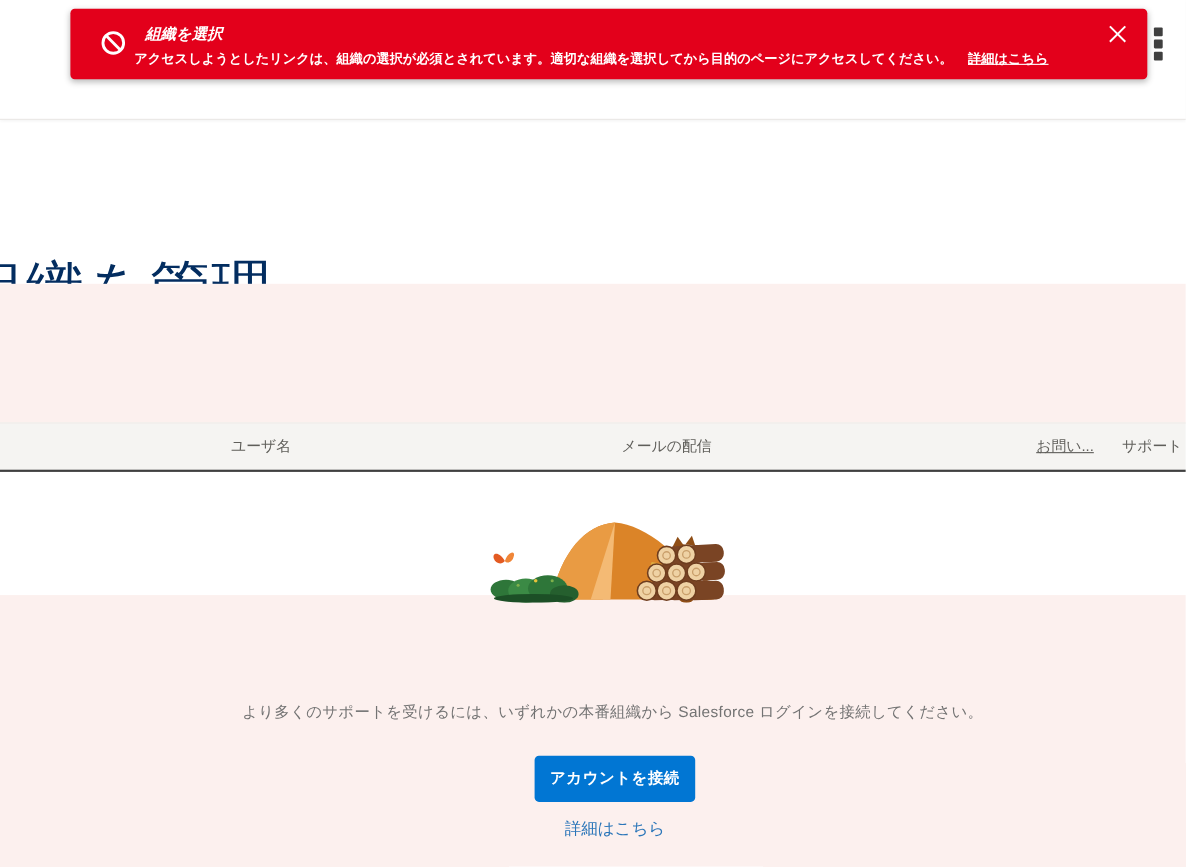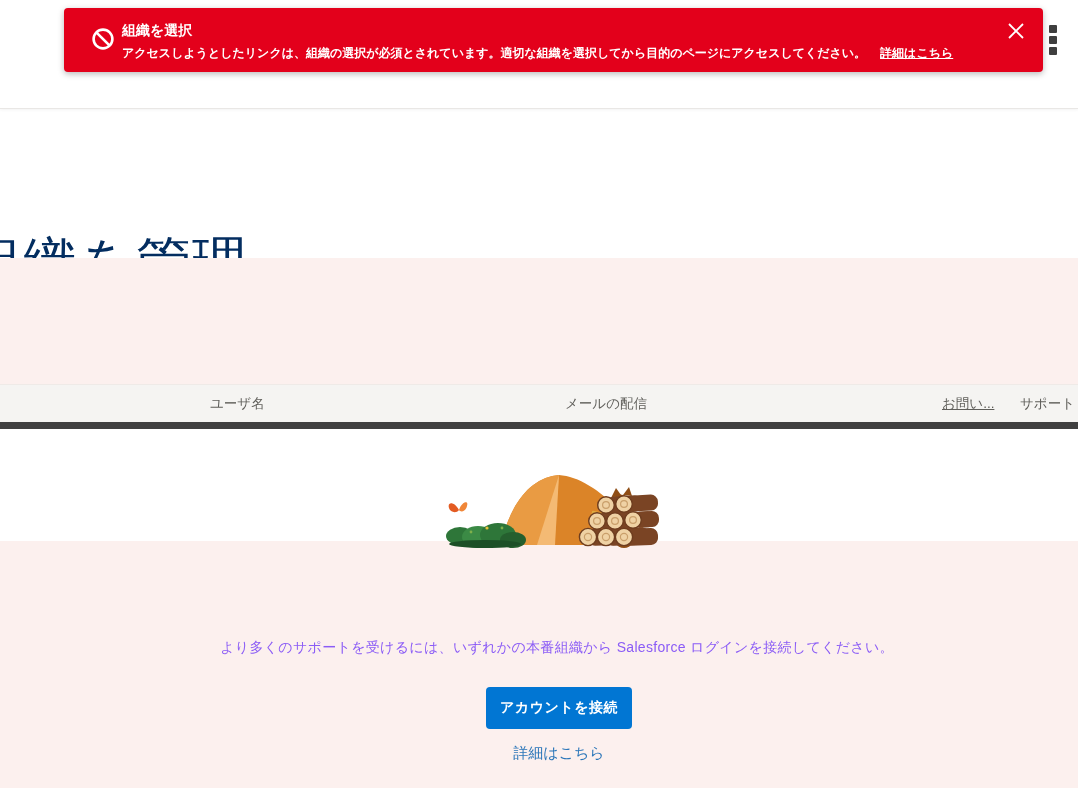--- a/index.html
+++ b/index.html
@@ -27,22 +27,22 @@
     position:absolute;left:64px;top:8px;width:979px;height:64px;
     background:#e3001b;
     border-radius:4px;
     box-shadow:0 2px 6px rgba(0,0,0,0.28);
     color:#ffffff;
   }
   .error-banner .ban-icon{
     position:absolute;left:27px;top:19px;width:24px;height:24px;
   }
   .error-banner .banner-title{
-    position:absolute;left:58px;top:13px;
-    font-size:14px;font-weight:bold;line-height:18px;white-space:nowrap;
+    position:absolute;left:68px;top:13px;
+    font-size:14px;font-weight:bold;line-height:18px;white-space:nowrap;font-style:italic;
   }
   .error-banner .banner-message-row{
     position:absolute;left:58px;top:37px;
     font-size:12px;font-weight:bold;line-height:17px;white-space:nowrap;
   }
   .error-banner .banner-link{
     color:#ffffff;text-decoration:underline;margin-left:14px;cursor:pointer;
   }
   .error-banner .close-btn{
     position:absolute;right:16px;top:13px;width:22px;height:22px;
@@ -67,21 +67,21 @@
   .hero-band{
     position:absolute;left:0;top:258px;width:1078px;height:126px;
     background:#fcf0ee;
   }
 
   
   .table-header{
     position:absolute;left:0;top:384px;width:1078px;height:45px;
     background:#f5f4f2;
     border-top:1px solid #efeae7;
-    border-bottom:7px solid #404040;
+    border-bottom:2px solid #404040;
     box-sizing:border-box;
   }
   .table-header .col{
     position:absolute;top:0;height:100%;
     display:flex;align-items:center;
     font-size:13.5px;color:#5f5e5a;white-space:nowrap;
   }
   .col-username{left:210px;}
   .col-email{left:565px;}
   .col-contact{left:942px;text-decoration:underline;}
@@ -95,21 +95,21 @@
   .illustration{
     position:absolute;left:440px;top:456px;width:220px;height:92px;
   }
   .empty-heading{
     position:absolute;left:557px;top:591px;transform:translateX(-50%);
     font-size:25px;font-weight:400;color:#3e3e3c;white-space:nowrap;
     letter-spacing:1px;
   }
   .empty-desc{
     position:absolute;left:557px;top:639px;transform:translateX(-50%);
-    font-size:14px;color:#8b5cf6;white-space:nowrap;letter-spacing:0.3px;
+    font-size:14px;color:#737373;white-space:nowrap;letter-spacing:0.3px;
   }
   .connect-button{
     position:absolute;left:559px;top:687px;transform:translateX(-50%);
     width:146px;height:42px;
     background:#0176d3;color:#ffffff;
     border:none;border-radius:4px;
     font-family:inherit;font-size:14px;font-weight:bold;letter-spacing:0.5px;
     cursor:pointer;
   }
   .learn-link{

